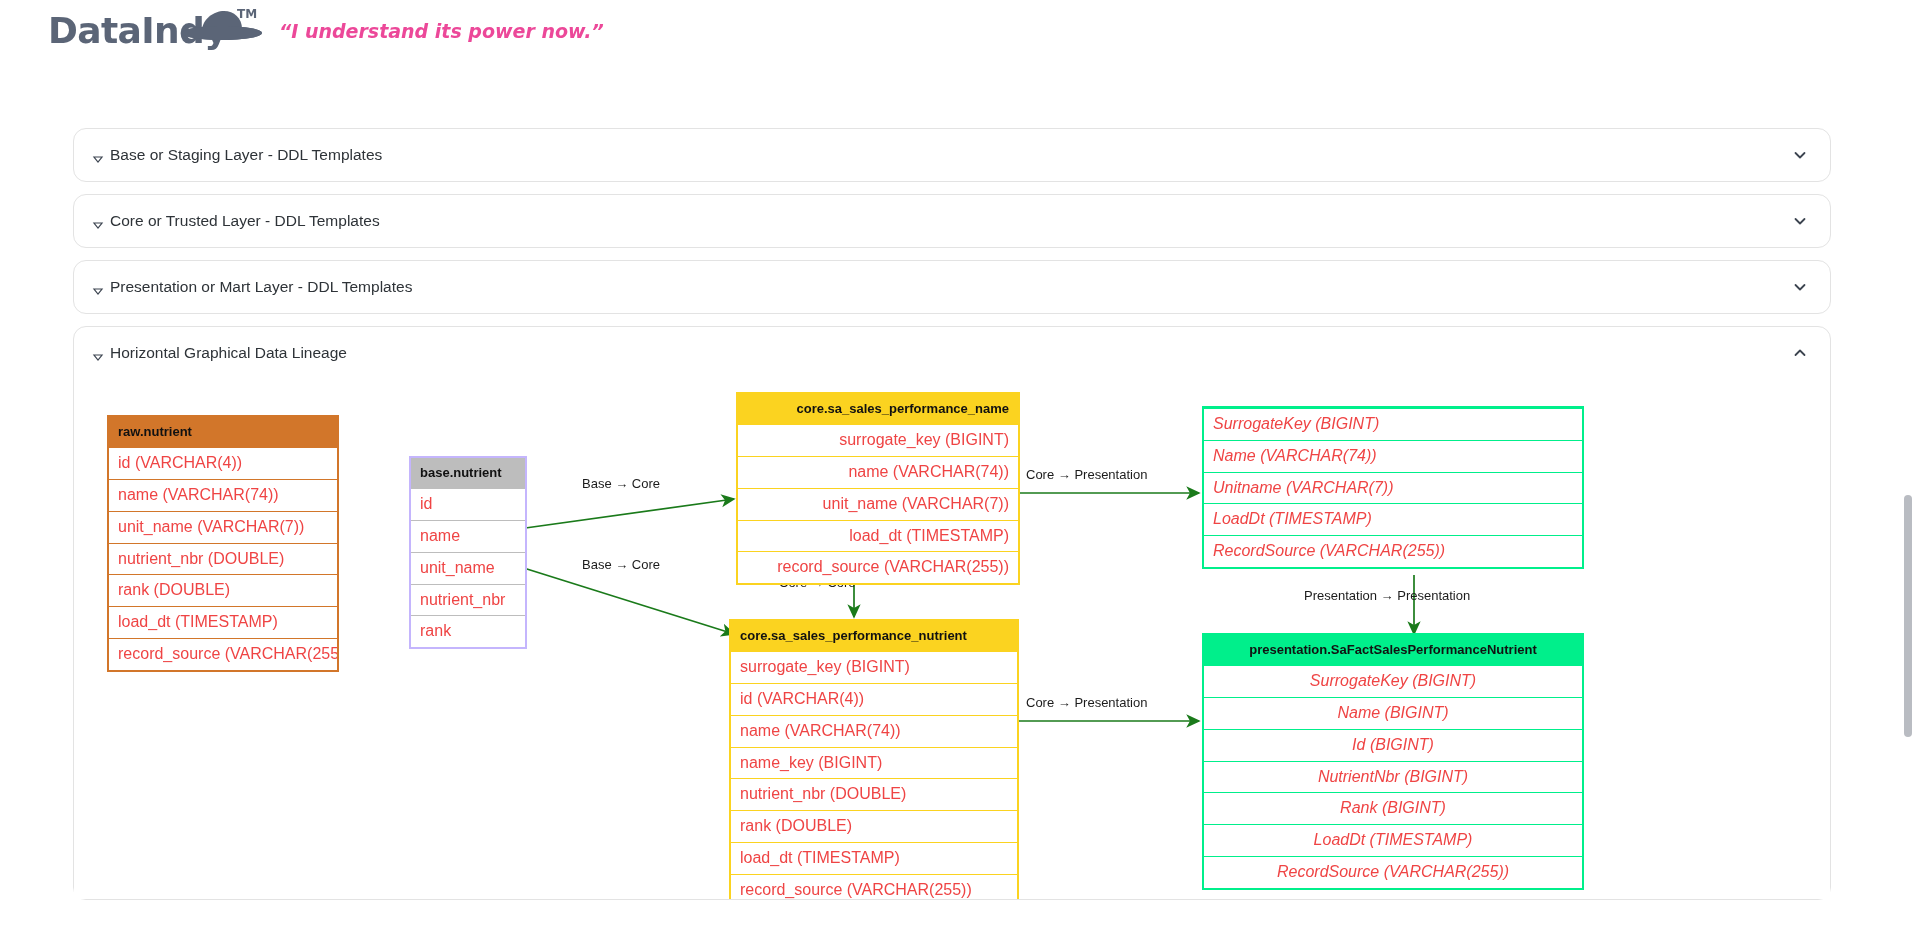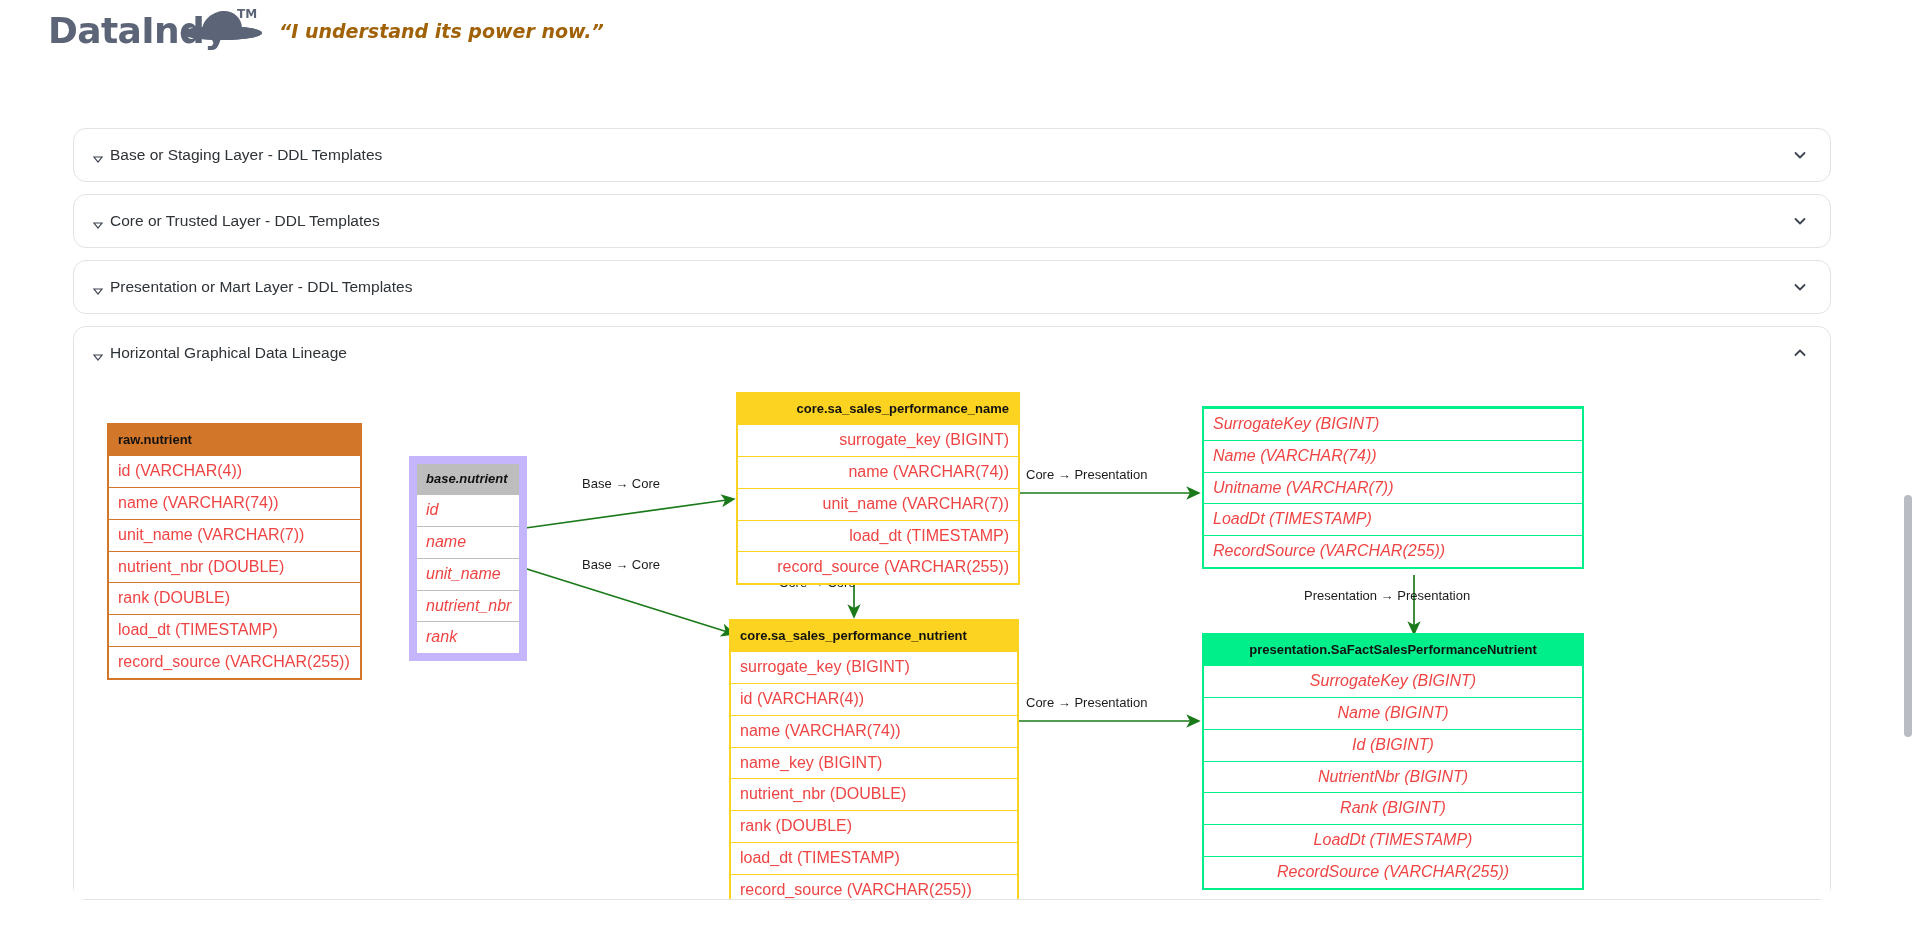--- a/index.html
+++ b/index.html
@@ -24,21 +24,21 @@
   .logo-hat { position: absolute; left: 132px; top: 4px; width: 84px; height: 34px; }
   .logo-tm {
     position: absolute; left: 189px; top: 2px;
     font-size: 12px; font-weight: 700; color: #5b6577;
     font-family: "DejaVu Sans", sans-serif;
   }
   .tagline {
     margin-left: 16px;
     font-family: "DejaVu Sans", sans-serif;
     font-size: 19px; font-weight: 700; font-style: italic;
-    color: #a16207;
+    color: #ec4899;
   }
 
   
   .accordion { position: absolute; left: 73px; top: 128px; width: 1758px; }
   .acc-panel {
     border: 1px solid #e3e3e3; border-radius: 13px; background: #fff;
     margin-bottom: 12px;
   }
   .acc-head {
     height: 52px; display: flex; align-items: center;
@@ -83,21 +83,21 @@
     font-family: "Liberation Sans", sans-serif;
     white-space: nowrap; overflow: hidden;
   }
 
   
   .t-raw { border: 2px solid #d2762a; }
   .t-raw .hdr { background: #d2762a; }
   .t-raw .row { border-top: 1px solid #d2762a; }
 
   
-  .t-base { border: 8px solid #c4b5fd; font-style: italic; }
+  .t-base { border: 2px solid #c4b5fd; }
   .t-base .hdr { background: #bdbdbd; }
   .t-base .row { border-top: 1px solid #bdbdbd; }
 
   
   .t-core { border: 2px solid #fbd320; }
   .t-core .hdr { background: #fbd320; }
   .t-core .row { border-top: 1px solid #fbd320; }
 
   
   .t-pres { border: 2px solid #00ef8b; }
@@ -219,21 +219,21 @@
           <path d="M1340 196 L1340 255" fill="none" stroke="#1a7a1a" stroke-width="1.7" marker-end="url(#ah)"></path>
         </svg>
 
         <div class="edge-label" style="left:508px; top:97px;">Base → Core</div>
         <div class="edge-label" style="left:508px; top:178px;">Base → Core</div>
         <div class="edge-label" style="left:705px; top:196px;">Core → Core</div>
         <div class="edge-label" style="left:952px; top:88px;">Core → Presentation</div>
         <div class="edge-label" style="left:952px; top:316px;">Core → Presentation</div>
         <div class="edge-label" style="left:1230px; top:209px;">Presentation → Presentation</div>
 
-        <div class="tbl t-raw" style="left:33px; top:44px; width:255px;">
+        <div class="tbl t-raw" style="left:33px; top:36px; width:232px;">
           <div class="hdr">raw.nutrient</div>
           <div class="row">id (VARCHAR(4))</div>
           <div class="row">name (VARCHAR(74))</div>
           <div class="row">unit_name (VARCHAR(7))</div>
           <div class="row">nutrient_nbr (DOUBLE)</div>
           <div class="row">rank (DOUBLE)</div>
           <div class="row">load_dt (TIMESTAMP)</div>
           <div class="row">record_source (VARCHAR(255))</div>
         </div>
 

